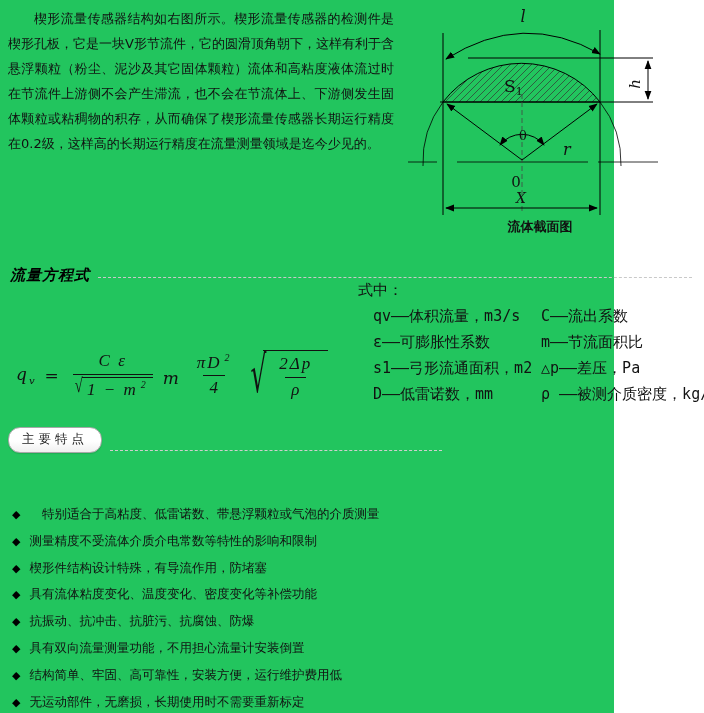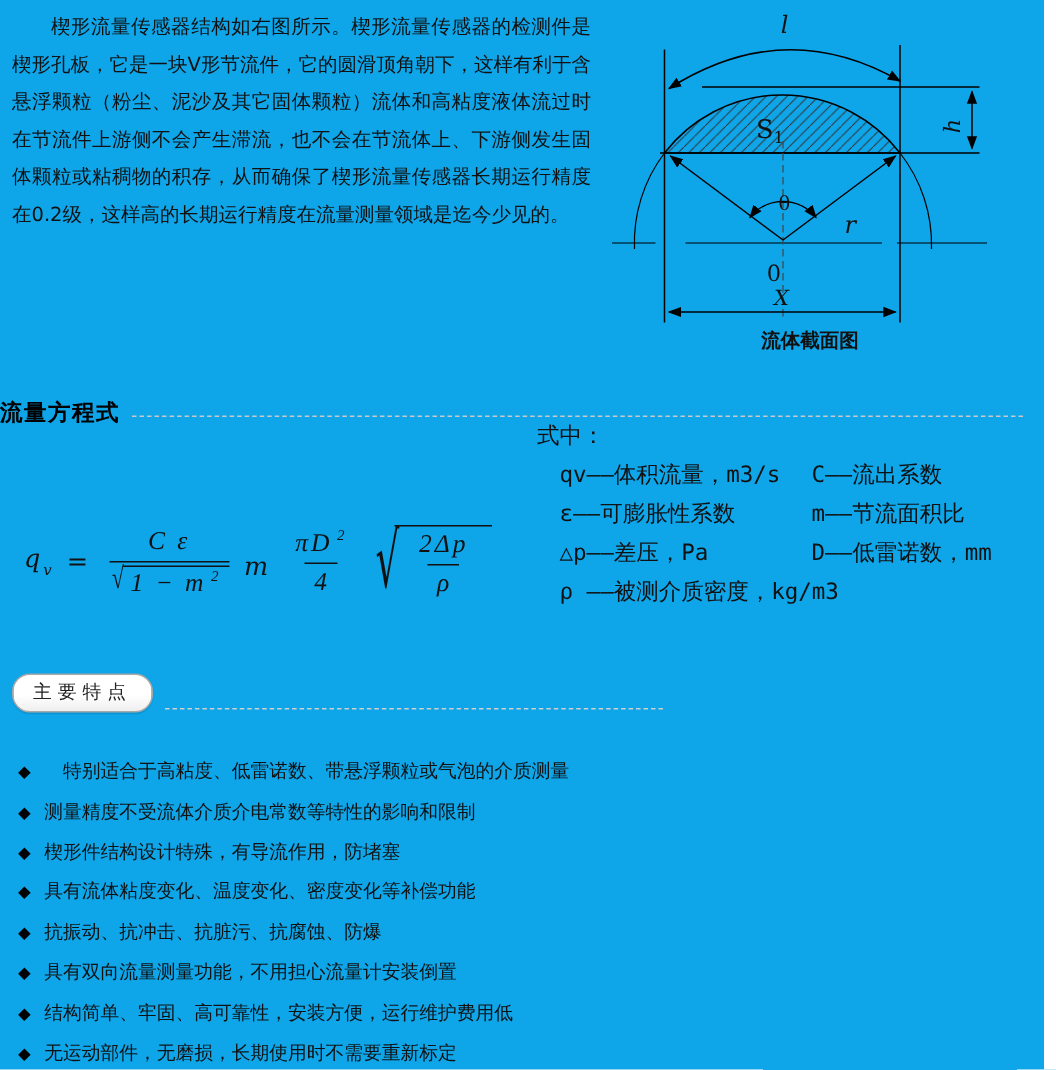--- a/index.html
+++ b/index.html
@@ -2,38 +2,38 @@
 <html><head>
 <meta charset="utf-8">
 <style>
   * { margin:0; padding:0; box-sizing:border-box; }
   html,body { background:#fff; }
   body {
     width:704px; height:713px;
     font-family:"DejaVu Sans","Liberation Sans",sans-serif;
     color:#000; overflow:hidden;
   }
-  .page { position:relative; width:696px; height:713px; background:#0ea5e9; }
+  .page { position:relative; width:614px; height:713px; background:#22c55e; }
 
   
   .intro {
     position:absolute; left:8px; top:6px; width:386px;
     font-size:13px; line-height:25px; text-align:justify; text-indent:2em;
     color:#111;
   }
 
   
   .diagram { position:absolute; left:400px; top:0; width:304px; height:248px; }
   .diagram svg text { font-family:"DejaVu Serif","Liberation Serif",serif; fill:#111; }
   .diagram .caption-text { font-family:"DejaVu Sans","Liberation Sans",sans-serif; font-weight:bold; }
 
   
   .eq-head {
-    position:absolute; left:0; top:266px; width:682px;
-    display:flex; align-items:center;
+    position:absolute; left:10px; top:266px; width:682px;
+    display:flex; align-items:center;font-style:italic;
   }
   .eq-head h2 { font-size:15px; font-weight:bold; letter-spacing:1px; color:#000; white-space:nowrap; }
   .eq-head .rule { flex:1; border-top:1px dashed #c9c9c9; margin-left:8px; margin-top:3px; }
 
   
   .formula {
     position:absolute; left:16px; top:308px;
     display:flex; align-items:center;
     font-family:"DejaVu Serif","Liberation Serif",serif;
     font-style:italic; font-size:17px; color:#111;margin-top:42px;
@@ -62,21 +62,21 @@
   
   .legend {
     position:absolute; left:358px; top:277px; width:344px;
     font-family:"DejaVu Sans Mono","Liberation Mono",monospace;
     font-size:15px; line-height:26px; color:#111;
   }
   .legend-grid { display:grid; grid-template-columns:168px auto;margin-left:15px; }
   .legend-cell { white-space:nowrap; }
 
   
-  .feat-head { position:absolute; left:8px; top:449px; display:flex; align-items:flex-end; }
+  .feat-head { position:absolute; left:8px; top:427px; display:flex; align-items:flex-end; }
   .pill {
     border:1px solid #a8a8a8; border-radius:12px;
     padding:3px 13px 4px; font-size:12.5px; letter-spacing:4px; color:#222;
     background:linear-gradient(#ffffff 55%, #efefef);
     box-shadow:0 1px 1px rgba(0,0,0,0.12);
     white-space:nowrap;
   }
   .feat-head .rule2 { width:332px; border-top:1px dashed #cfcfcf; margin:0 0 2px 8px; }
 
   
@@ -173,20 +173,21 @@
     </span>
   </div>
 
   <div class="legend">
     <div>式中：</div>
     <div class="legend-grid">
       <div class="legend-cell">qv——体积流量，m3/s</div>
       <div class="legend-cell">C——流出系数</div>
       <div class="legend-cell">ε——可膨胀性系数</div>
       <div class="legend-cell">m——节流面积比</div>
+      <div class="legend-cell">s1——弓形流通面积，m2</div>
       <div class="legend-cell">△p——差压，Pa</div>
       <div class="legend-cell">D——低雷诺数，mm</div>
       <div class="legend-cell">ρ ——被测介质密度，kg/m3</div>
     </div>
   </div>
 
   <div class="feat-head">
     <span class="pill">主要特点</span>
     <div class="rule2"></div>
   </div>

